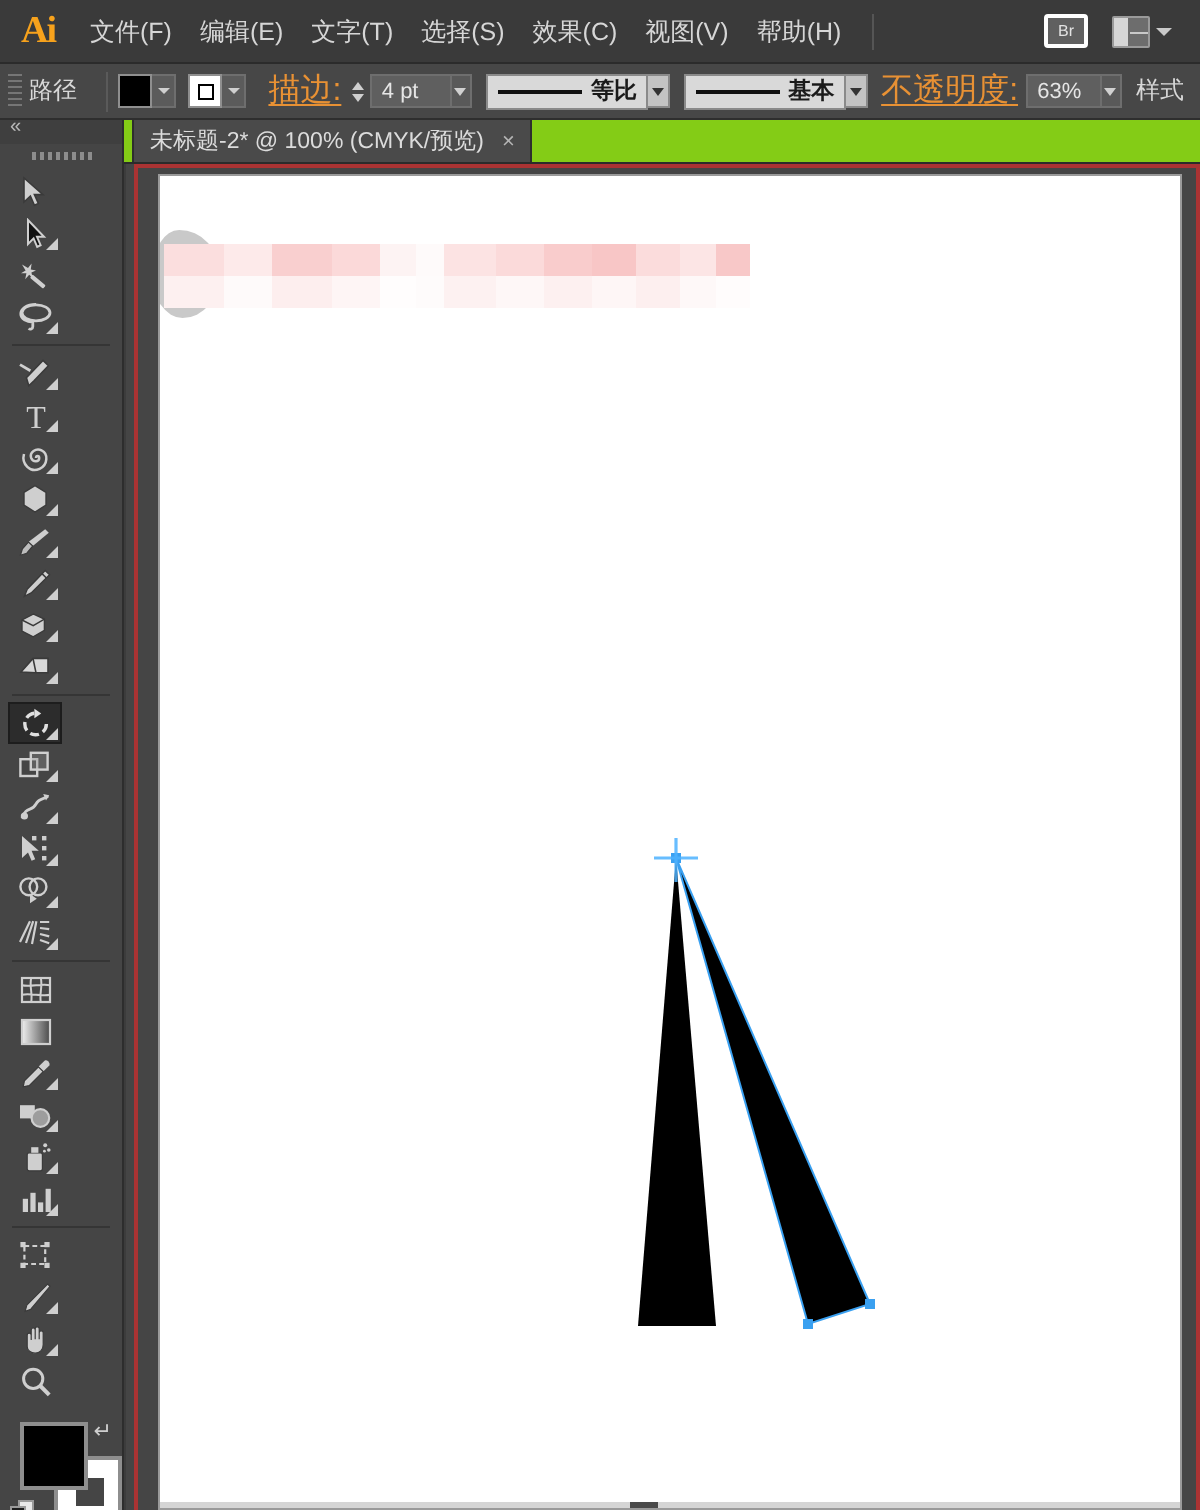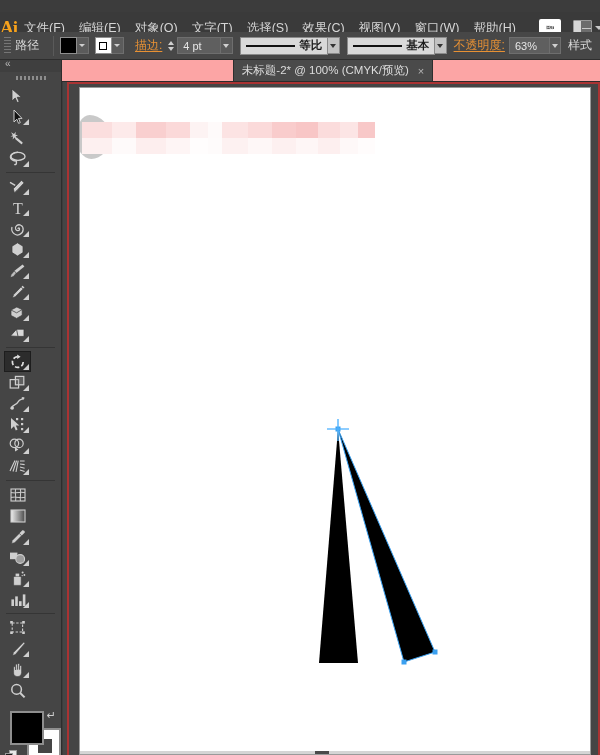--- a/index.html
+++ b/index.html
@@ -6,38 +6,38 @@
   html,body { width:600px; height:755px; overflow:hidden; }
   body {
     font-family:"Liberation Sans","DejaVu Sans",sans-serif;
     background:#3c3c3c; color:#d4d4d4; font-size:12px;
     -webkit-font-smoothing:antialiased;
   }
   #app { position:relative; width:600px; height:755px; overflow:hidden; background:#3c3c3c; }
 
   
   .menubar{
-    position:absolute; left:0; top:12px; width:600px; height:32px;
+    position:absolute; left:0; top:0; width:600px; height:32px;
     background:#3a3a3a;
     border-bottom:1px solid #2b2b2b;
     display:flex; align-items:center;
   }
   .ai-logo{
     width:38px; height:32px; display:flex; align-items:center; justify-content:center;
     color:#f7a21c; font-weight:bold; font-size:19px; font-family:"Liberation Serif",serif;
     letter-spacing:-1px;
   }
   .menu-item{
     padding:0 7px; height:32px; line-height:32px; color:#d6d6d6; font-size:12.5px;
     white-space:nowrap; cursor:default;
   }
   .menu-spacer{ flex:1; }
   .mb-sep{ width:1px; height:18px; background:#555; margin:0 8px; }
   .btn-br{
-    width:22px;height:17px; background:#606060; border:7px solid #ffffff; border-radius:2px;
+    width:22px;height:17px; background:#606060; border:2px solid #ffffff; border-radius:2px;
     display:flex;align-items:center;justify-content:center;
     font-size:8px;color:#e3e3e3; margin-right:12px;
   }
   .ws-switch{ display:flex; align-items:center; margin-right:14px; }
   .ws-ico{
     width:19px;height:16px;border:1px solid #9a9a9a;border-radius:1px;background:#6d6d6d;
     position:relative; overflow:hidden;
   }
   .ws-ico:before{content:"";position:absolute;left:0;top:0;width:7px;height:100%;background:#d6d6d6;}
   .ws-ico:after{content:"";position:absolute;left:8px;top:7px;width:11px;height:1px;background:#c9c9c9;}
@@ -58,21 +58,21 @@
   .swatch-grp{ display:flex; align-items:center; margin-right:5px; }
   .sw-fill{ width:17px;height:17px;border:1px solid #8f8f8f;background:#000; }
   .sw-stroke{ width:17px;height:17px;border:1px solid #8f8f8f;background:#fff;
     display:flex;align-items:center;justify-content:center;}
   .sw-stroke i{ display:block;width:8px;height:8px;border:1.5px solid #000;background:#fff;}
   .mini-arrow{
     width:12px;height:17px;background:#5b5b5b;border:1px solid #6e6e6e;border-left:none;
     display:flex;align-items:center;justify-content:center;margin-right:6px;}
   .mini-arrow:after{content:"";width:0;height:0;border-left:3px solid transparent;
     border-right:3px solid transparent;border-top:3.5px solid #cfcfcf;}
-  .orange{ color:#e89134; font-size:12px; white-space:nowrap;
+  .orange{ color:#e89134; font-size:16px; white-space:nowrap;
     text-decoration:underline; text-decoration-color:#e89134; text-underline-offset:2px;}
   .stepper{ width:10px;height:17px;display:flex;flex-direction:column;justify-content:center;
     align-items:center;margin:0 2px 0 5px;}
   .stepper i{ width:0;height:0;border-left:3.5px solid transparent;border-right:3.5px solid transparent;}
   .stepper i.up{ border-bottom:4px solid #cfcfcf; margin-bottom:2px;}
   .stepper i.dn{ border-top:4px solid #cfcfcf;}
   .field{
     height:17px;background:#5f5f5f;border:1px solid #6e6e6e;color:#e6e6e6;
     font-size:11px; display:flex;align-items:center;padding:0 5px; white-space:nowrap;}
   .field.w-stroke{ width:52px; }
@@ -86,21 +86,21 @@
     height:18px;width:108px;background:#d9d9d9;border:1px solid #8a8a8a;color:#1a1a1a;
     font-size:11.5px;display:flex;align-items:center;gap:4px;padding:0 5px;}
   .profile .ln{ flex:1;height:2px;background:#111;}
   .profile span{font-weight:bold;text-align:center;}
   .dd.light{ background:#c3c3c3;border-color:#8a8a8a;}
   .dd.light:after{ border-top-color:#333;}
 
   
   .tabbar{
     position:absolute;left:62px;top:60px;width:538px;height:22px;
-    background:#fca5a5;border-bottom:1px solid #2b2b2b;display:flex;align-items:flex-end;justify-content:center;}
+    background:#84cc16;border-bottom:1px solid #2b2b2b;display:flex;align-items:flex-end;}
   .doctab{
     height:22px;background:#4a4a4a;border:1px solid #2e2e2e;border-bottom:none;
     display:flex;align-items:center;padding:0 8px;gap:9px;color:#dcdcdc;font-size:11.5px;
     white-space:nowrap; margin-left:4px;}
   .tab-close{ color:#b5b5b5;font-size:11px;}
 
   
   .toolpanel{
     position:absolute;left:0;top:60px;width:62px;height:695px;background:#454545;
     border-right:1px solid #2d2d2d;}
@@ -156,26 +156,24 @@
 </style>
 </head>
 <body>
 
 <div id="app">
 
   <div class="menubar">
     <div class="ai-logo">Ai</div>
     <div class="menu-item">文件(F)</div>
     <div class="menu-item">编辑(E)</div>
-    <div class="menu-item">对象(O)</div>
     <div class="menu-item">文字(T)</div>
     <div class="menu-item">选择(S)</div>
     <div class="menu-item">效果(C)</div>
     <div class="menu-item">视图(V)</div>
-    <div class="menu-item">窗口(W)</div>
     <div class="menu-item">帮助(H)</div>
     <div class="mb-sep"></div>
     <div class="menu-spacer"></div>
     <div class="btn-br">Br</div>
     <div class="ws-switch">
       <div class="ws-ico"></div>
       <div class="caret"></div>
     </div>
   </div>
 

